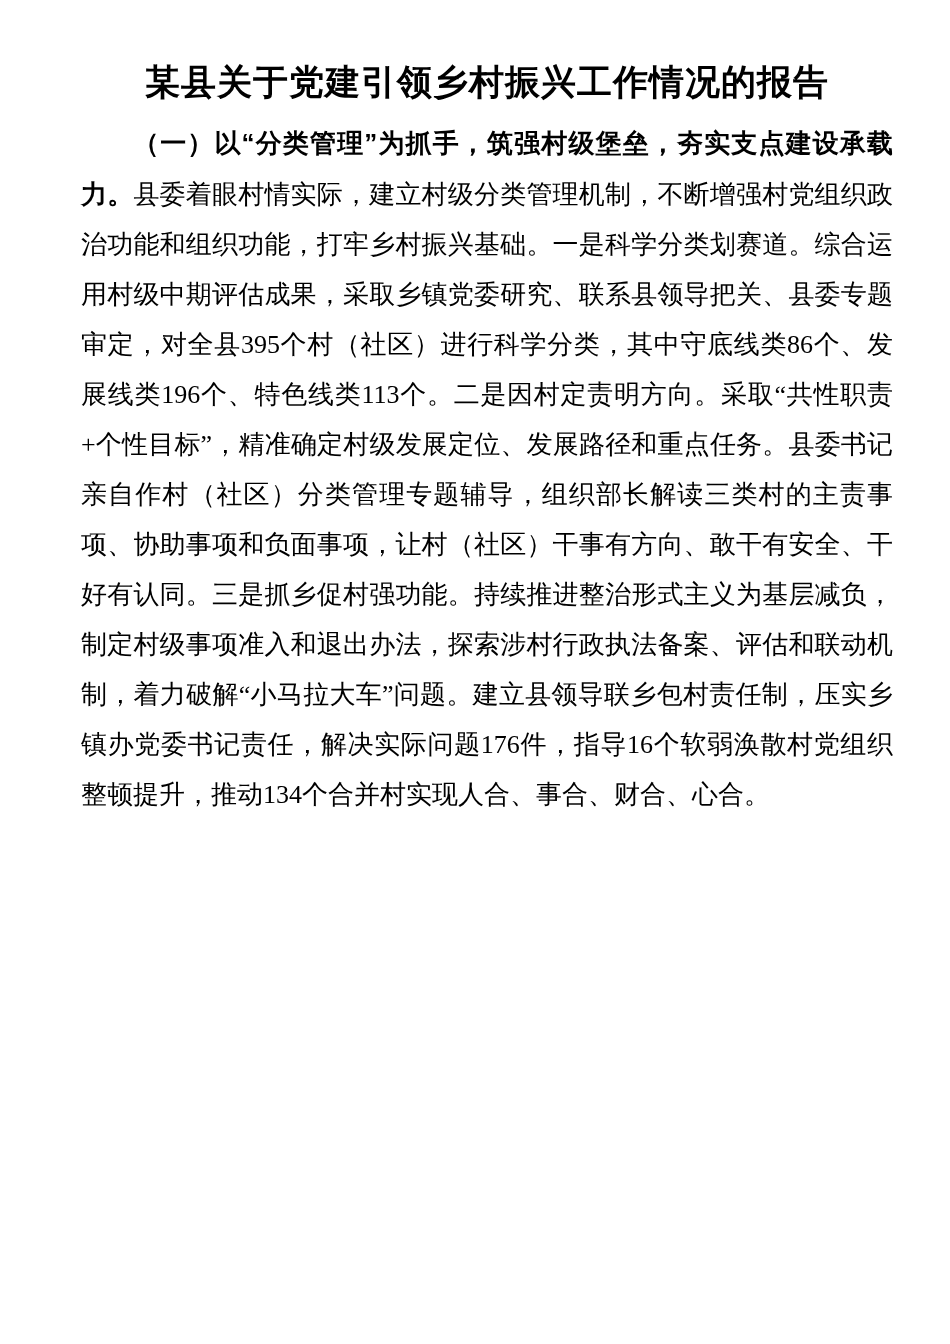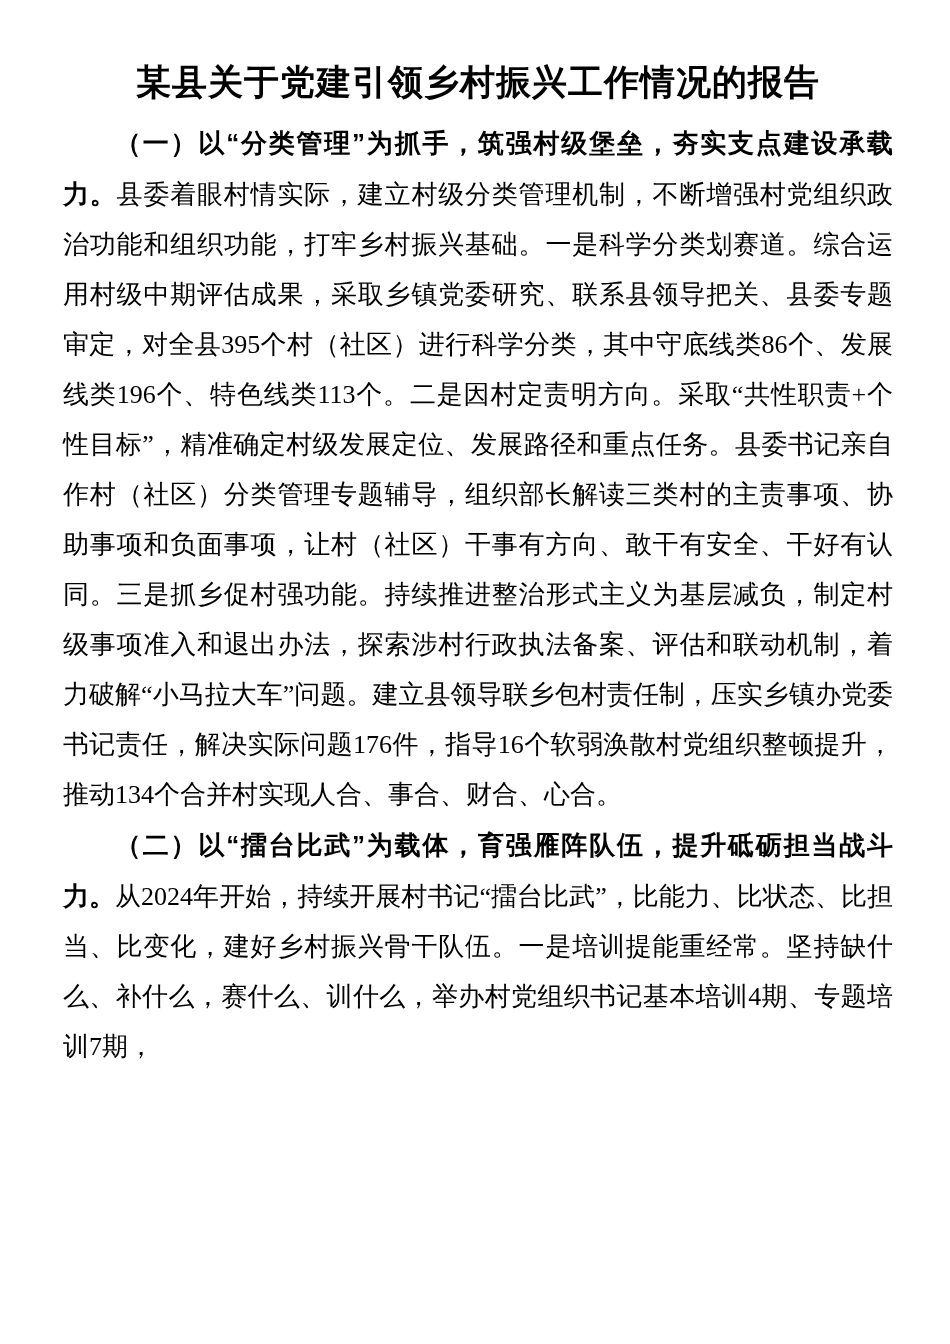--- a/index.html
+++ b/index.html
@@ -9,21 +9,21 @@
   }
   body {
     width: 950px;
     height: 1344px;
     overflow: hidden;
   }
   .page {
     box-sizing: border-box;
     width: 950px;
     height: 1344px;
-    padding: 54px 57px 0 63px;
+    padding: 54px 57px 0 81px;
     background: #ffffff;
     color: #000000;
     font-family: "Liberation Serif", "DejaVu Serif", serif;
   }
   .doc-title {
     font-family: "Liberation Sans", "DejaVu Sans", sans-serif;
     font-size: 35px;
     font-weight: 700;
     line-height: 56px;
     text-align: center;
@@ -54,15 +54,14 @@
 <body>
 
 <div class="page">
 
   <h1 class="doc-title">某县关于党建引领乡村振兴工作情况的报告</h1>
 
 
 
   <p class="para"><span class="section-lead">（一）以“分类管理”为抓手，筑强村级堡垒，夯实支点建设承载力。</span><span>县委着眼村情实际，建立村级分类管理机制，不断增强村党组织政治功能和组织功能，打牢乡村振兴基础。一是科学分类划赛道。综合运用村级中期评估成果，采取乡镇党委研究、联系县领导把关、县委专题审定，对全县395个村（社区）进行科学分类，其中守底线类86个、发展线类196个、特色线类113个。二是因村定责明方向。采取“共性职责+个性目标”，精准确定村级发展定位、发展路径和重点任务。县委书记亲自作村（社区）分类管理专题辅导，组织部长解读三类村的主责事项、协助事项和负面事项，让村（社区）干事有方向、敢干有安全、干好有认同。三是抓乡促村强功能。持续推进整治形式主义为基层减负，制定村级事项准入和退出办法，探索涉村行政执法备案、评估和联动机制，着力破解“小马拉大车”问题。建立县领导联乡包村责任制，压实乡镇办党委书记责任，解决实际问题176件，指导16个软弱涣散村党组织整顿提升，推动134个合并村实现人合、事合、财合、心合。</span></p>
 
-  <p class="para"><span class="section-lead">（二）以“擂台比武”为载体，育强雁阵队伍，提升砥砺担当战斗力。</span><span>从2024年开始，持续开展村书记“擂台比武”，比能力、比状态、比担当、比变化，建好乡村振兴骨干队伍。一是培训提能重经常。坚持缺什么、补什么，赛什么、训什么，举办村党组织书记基本培训4期、专题培训7期，</span></p>
 
 </div>
 
 </body></html>

